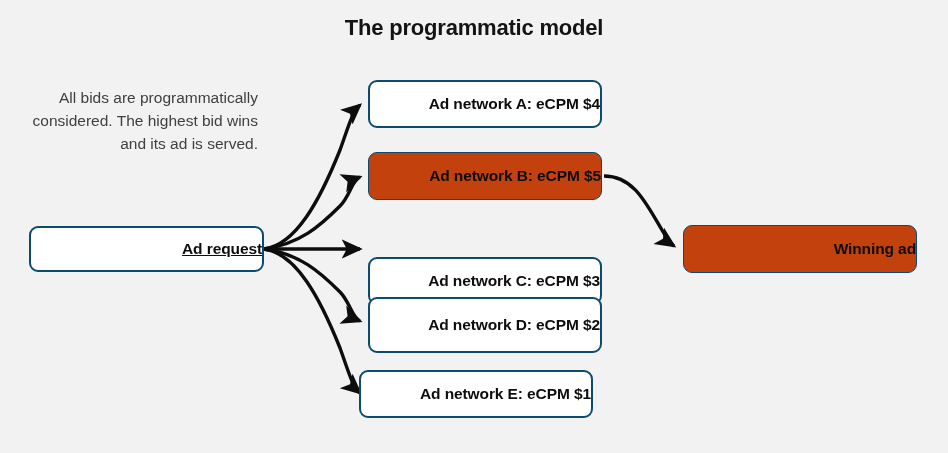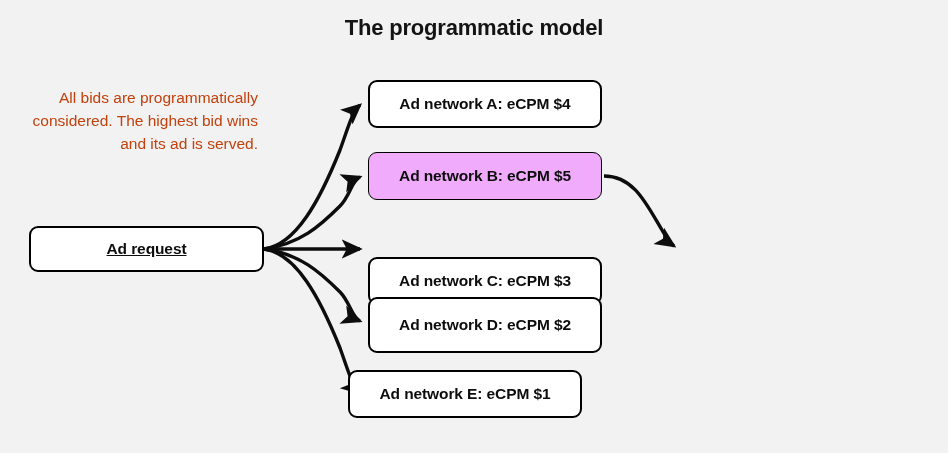--- a/index.html
+++ b/index.html
@@ -31,57 +31,57 @@
     letter-spacing: -0.2px;
   }
   #description {
     position: absolute;
     left: 6px;
     top: 86px;
     width: 252px;
     text-align: right;
     font-size: 15.5px;
     line-height: 23px;
-    color: #c2410c;
+    color: #404040;
   }
   svg#edges {
     position: absolute;
     left: 0;
     top: 0;
     width: 948px;
     height: 453px;
     pointer-events: none;
   }
   .node {
     position: absolute;
     box-sizing: border-box;
-    border: 2px solid #000000;
+    border: 2px solid #0c4a6e;
     border-radius: 9px;
     background: #ffffff;
     display: flex;
     align-items: center;
-    justify-content: center;
+    justify-content: flex-end;
     font-size: 15.5px;
     font-weight: bold;
     color: #0d0d0d;
     letter-spacing: -0.1px;
   }
   .node.green {
-    background: #f0abfc;
+    background: #c2410c;
     border-width: 1.5px;
   }
   .node-label {
     pointer-events: none;
   }
   #node-request { left: 29px;  top: 226px; width: 235px; height: 46px; text-decoration: underline; }
   #node-a       { left: 368px; top: 80px;  width: 234px; height: 48px; }
   #node-b       { left: 368px; top: 152px; width: 234px; height: 48px; }
   #node-c       { left: 368px; top: 225px; width: 234px; height: 48px; margin-top: 32px; }
   #node-d       { left: 368px; top: 297px; width: 234px; height: 56px; }
-  #node-e       { left: 348px; top: 370px; width: 234px; height: 48px; }
+  #node-e       { left: 359px; top: 370px; width: 234px; height: 48px; }
   #node-winner  { left: 683px; top: 225px; width: 234px; height: 48px; }
 </style>
 </head>
 <body>
 
 <div id="stage">
 
   <div id="title">The programmatic model</div>
 
   <div id="description">All bids are programmatically considered. The highest bid wins and its ad is served.</div>
@@ -120,14 +120,17 @@
   </div>
 
   <div class="node" id="node-d">
     <span class="node-label">Ad network D: eCPM $2</span>
   </div>
 
   <div class="node" id="node-e">
     <span class="node-label">Ad network E: eCPM $1</span>
   </div>
 
+  <div class="node green" id="node-winner">
+    <span class="node-label">Winning ad</span>
+  </div>
 
 </div>
 
 </body></html>

